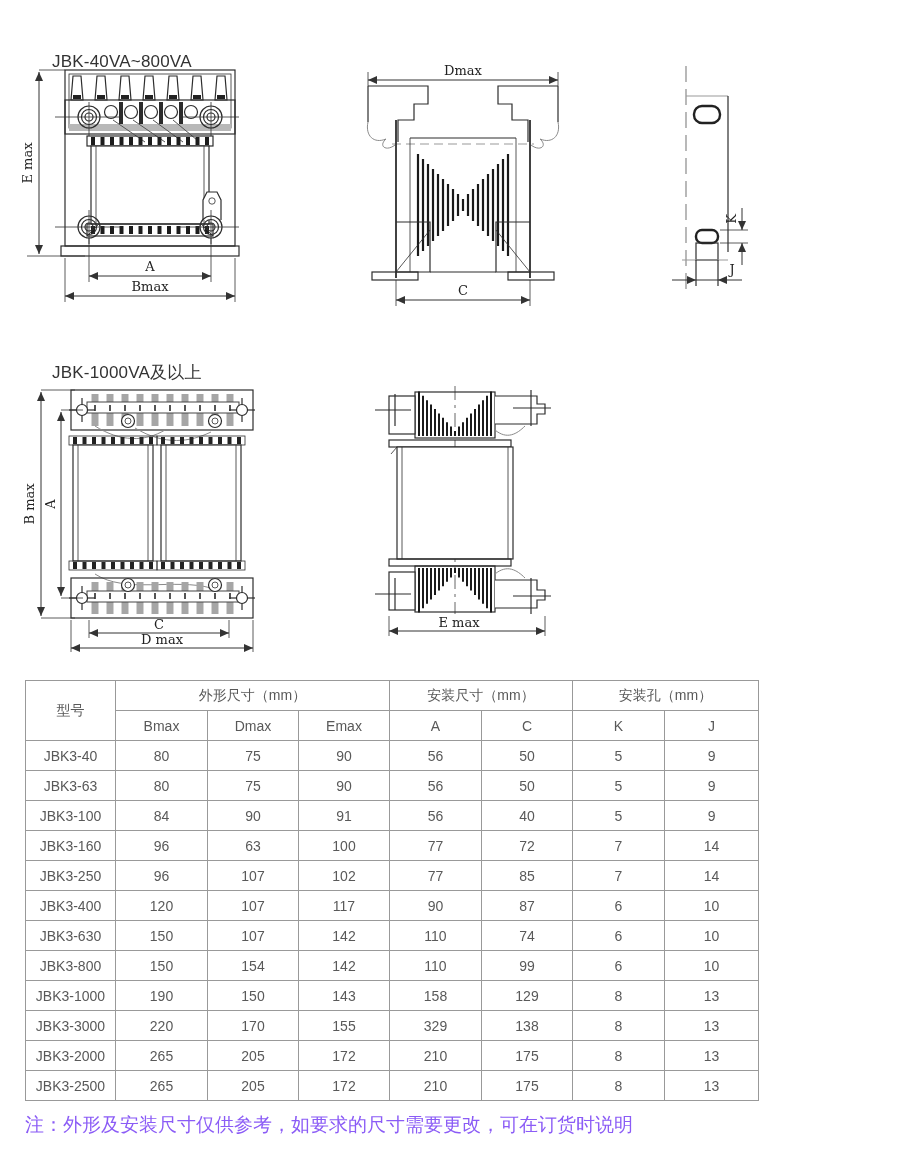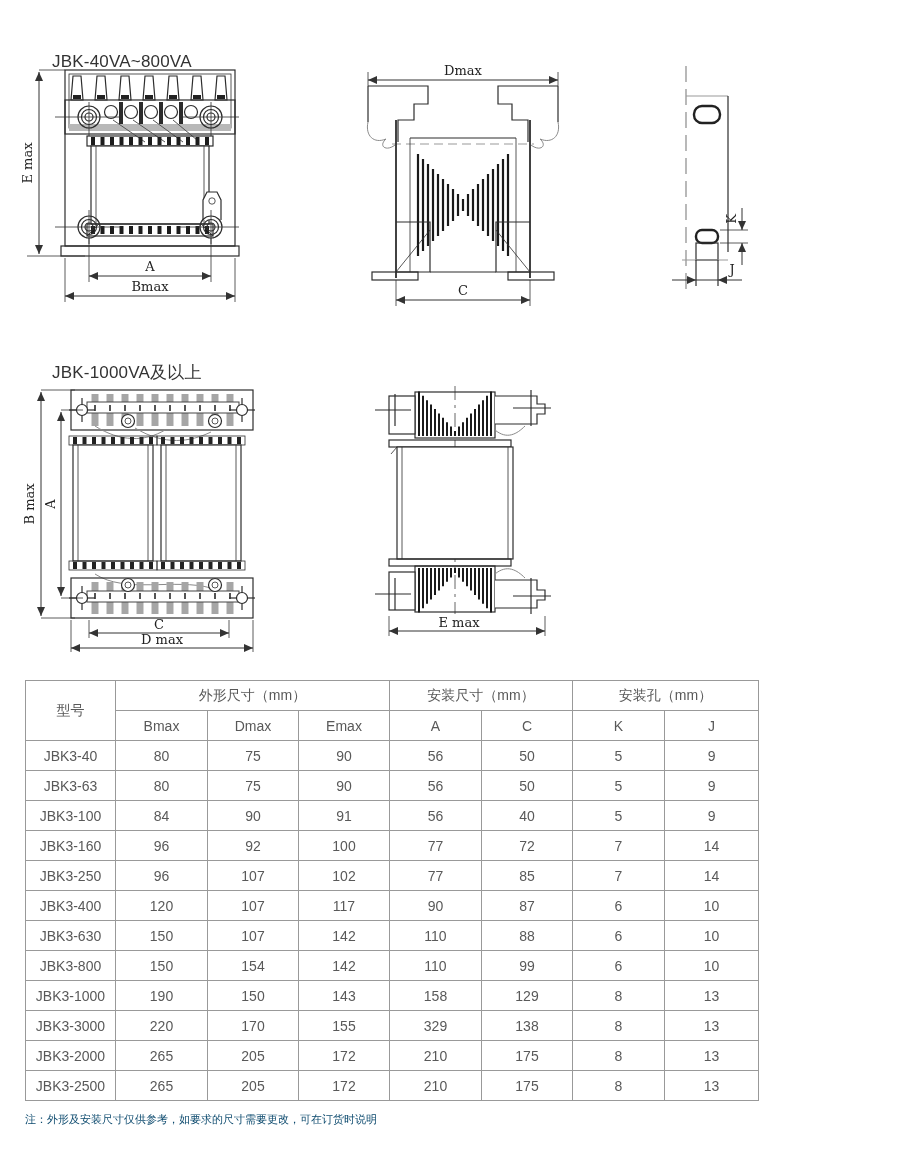--- a/index.html
+++ b/index.html
@@ -27,21 +27,21 @@
   
   #spec-table{
     position:absolute;left:25px;top:680px;width:733px;
     border-collapse:collapse;table-layout:fixed;
   }
   #spec-table th,#spec-table td{
     border:1px solid #999999;height:29px;text-align:center;vertical-align:middle;
     font-size:14px;font-weight:normal;color:#595959;padding:0;
   }
   #note{
-    position:absolute;left:25px;top:1112px;font-size:11px;color:#0c4a6e;
+    position:absolute;left:25px;top:1112px;font-size:19px;color:#8b5cf6;
   }
 </style>
 </head>
 <body>
 
 <h2 id="title1" class="sec-title">JBK-40VA~800VA</h2>
 
 <svg id="d1" style="left:25px;top:60px" width="215" height="252" viewBox="0 0 215 252">
   <defs>
     <marker id="m1" markerWidth="10" markerHeight="8" refX="9" refY="4" orient="auto-start-reverse">
@@ -612,21 +612,21 @@
         <td>90</td>
         <td>91</td>
         <td>56</td>
         <td>40</td>
         <td>5</td>
         <td>9</td>
       </tr>
       <tr>
         <td>JBK3-160</td>
         <td>96</td>
-        <td>92</td>
+        <td>63</td>
         <td>100</td>
         <td>77</td>
         <td>72</td>
         <td>7</td>
         <td>14</td>
       </tr>
       <tr>
         <td>JBK3-250</td>
         <td>96</td>
         <td>107</td>
@@ -645,21 +645,21 @@
         <td>87</td>
         <td>6</td>
         <td>10</td>
       </tr>
       <tr>
         <td>JBK3-630</td>
         <td>150</td>
         <td>107</td>
         <td>142</td>
         <td>110</td>
-        <td>88</td>
+        <td>74</td>
         <td>6</td>
         <td>10</td>
       </tr>
       <tr>
         <td>JBK3-800</td>
         <td>150</td>
         <td>154</td>
         <td>142</td>
         <td>110</td>
         <td>99</td>

